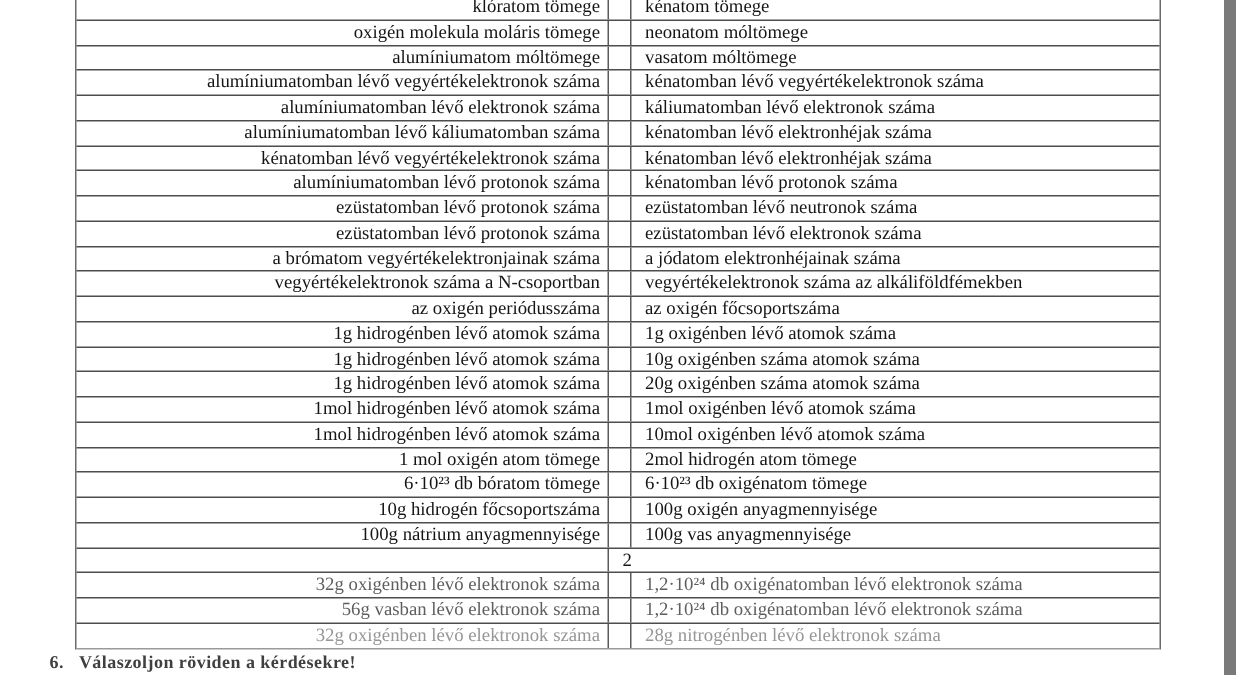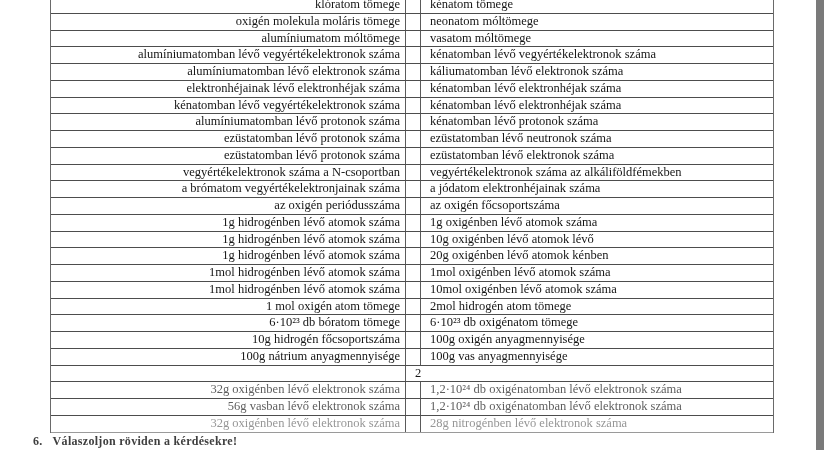--- a/index.html
+++ b/index.html
@@ -100,21 +100,21 @@
         <div class="cell left">alumíniumatomban lévő vegyértékelektronok száma</div>
         <div class="cell gap"></div>
         <div class="cell right">kénatomban lévő vegyértékelektronok száma</div>
       </div>
       <div class="row tone-normal">
         <div class="cell left">alumíniumatomban lévő elektronok száma</div>
         <div class="cell gap"></div>
         <div class="cell right">káliumatomban lévő elektronok száma</div>
       </div>
       <div class="row tone-normal">
-        <div class="cell left">elektronhéjainak lévő elektronhéjak száma</div>
+        <div class="cell left">alumíniumatomban lévő káliumatomban száma</div>
         <div class="cell gap"></div>
         <div class="cell right">kénatomban lévő elektronhéjak száma</div>
       </div>
       <div class="row tone-normal">
         <div class="cell left">kénatomban lévő vegyértékelektronok száma</div>
         <div class="cell gap"></div>
         <div class="cell right">kénatomban lévő elektronhéjak száma</div>
       </div>
       <div class="row tone-normal">
         <div class="cell left">alumíniumatomban lévő protonok száma</div>
@@ -125,48 +125,48 @@
         <div class="cell left">ezüstatomban lévő protonok száma</div>
         <div class="cell gap"></div>
         <div class="cell right">ezüstatomban lévő neutronok száma</div>
       </div>
       <div class="row tone-normal">
         <div class="cell left">ezüstatomban lévő protonok száma</div>
         <div class="cell gap"></div>
         <div class="cell right">ezüstatomban lévő elektronok száma</div>
       </div>
       <div class="row tone-normal">
+        <div class="cell left">a brómatom vegyértékelektronjainak száma</div>
+        <div class="cell gap"></div>
+        <div class="cell right">a jódatom elektronhéjainak száma</div>
+      </div>
+      <div class="row tone-normal">
         <div class="cell left">vegyértékelektronok száma a N-csoportban</div>
         <div class="cell gap"></div>
         <div class="cell right">vegyértékelektronok száma az alkáliföldfémekben</div>
       </div>
       <div class="row tone-normal">
-        <div class="cell left">a brómatom vegyértékelektronjainak száma</div>
-        <div class="cell gap"></div>
-        <div class="cell right">a jódatom elektronhéjainak száma</div>
-      </div>
-      <div class="row tone-normal">
         <div class="cell left">az oxigén periódusszáma</div>
         <div class="cell gap"></div>
         <div class="cell right">az oxigén főcsoportszáma</div>
       </div>
       <div class="row tone-normal">
         <div class="cell left">1g hidrogénben lévő atomok száma</div>
         <div class="cell gap"></div>
         <div class="cell right">1g oxigénben lévő atomok száma</div>
       </div>
       <div class="row tone-normal">
         <div class="cell left">1g hidrogénben lévő atomok száma</div>
         <div class="cell gap"></div>
-        <div class="cell right">10g oxigénben lévő atomok lévő</div>
+        <div class="cell right">10g oxigénben száma atomok száma</div>
       </div>
       <div class="row tone-normal">
         <div class="cell left">1g hidrogénben lévő atomok száma</div>
         <div class="cell gap"></div>
-        <div class="cell right">20g oxigénben lévő atomok kénben</div>
+        <div class="cell right">20g oxigénben száma atomok száma</div>
       </div>
       <div class="row tone-normal">
         <div class="cell left">1mol hidrogénben lévő atomok száma</div>
         <div class="cell gap"></div>
         <div class="cell right">1mol oxigénben lévő atomok száma</div>
       </div>
       <div class="row tone-normal">
         <div class="cell left">1mol hidrogénben lévő atomok száma</div>
         <div class="cell gap"></div>
         <div class="cell right">10mol oxigénben lévő atomok száma</div>

